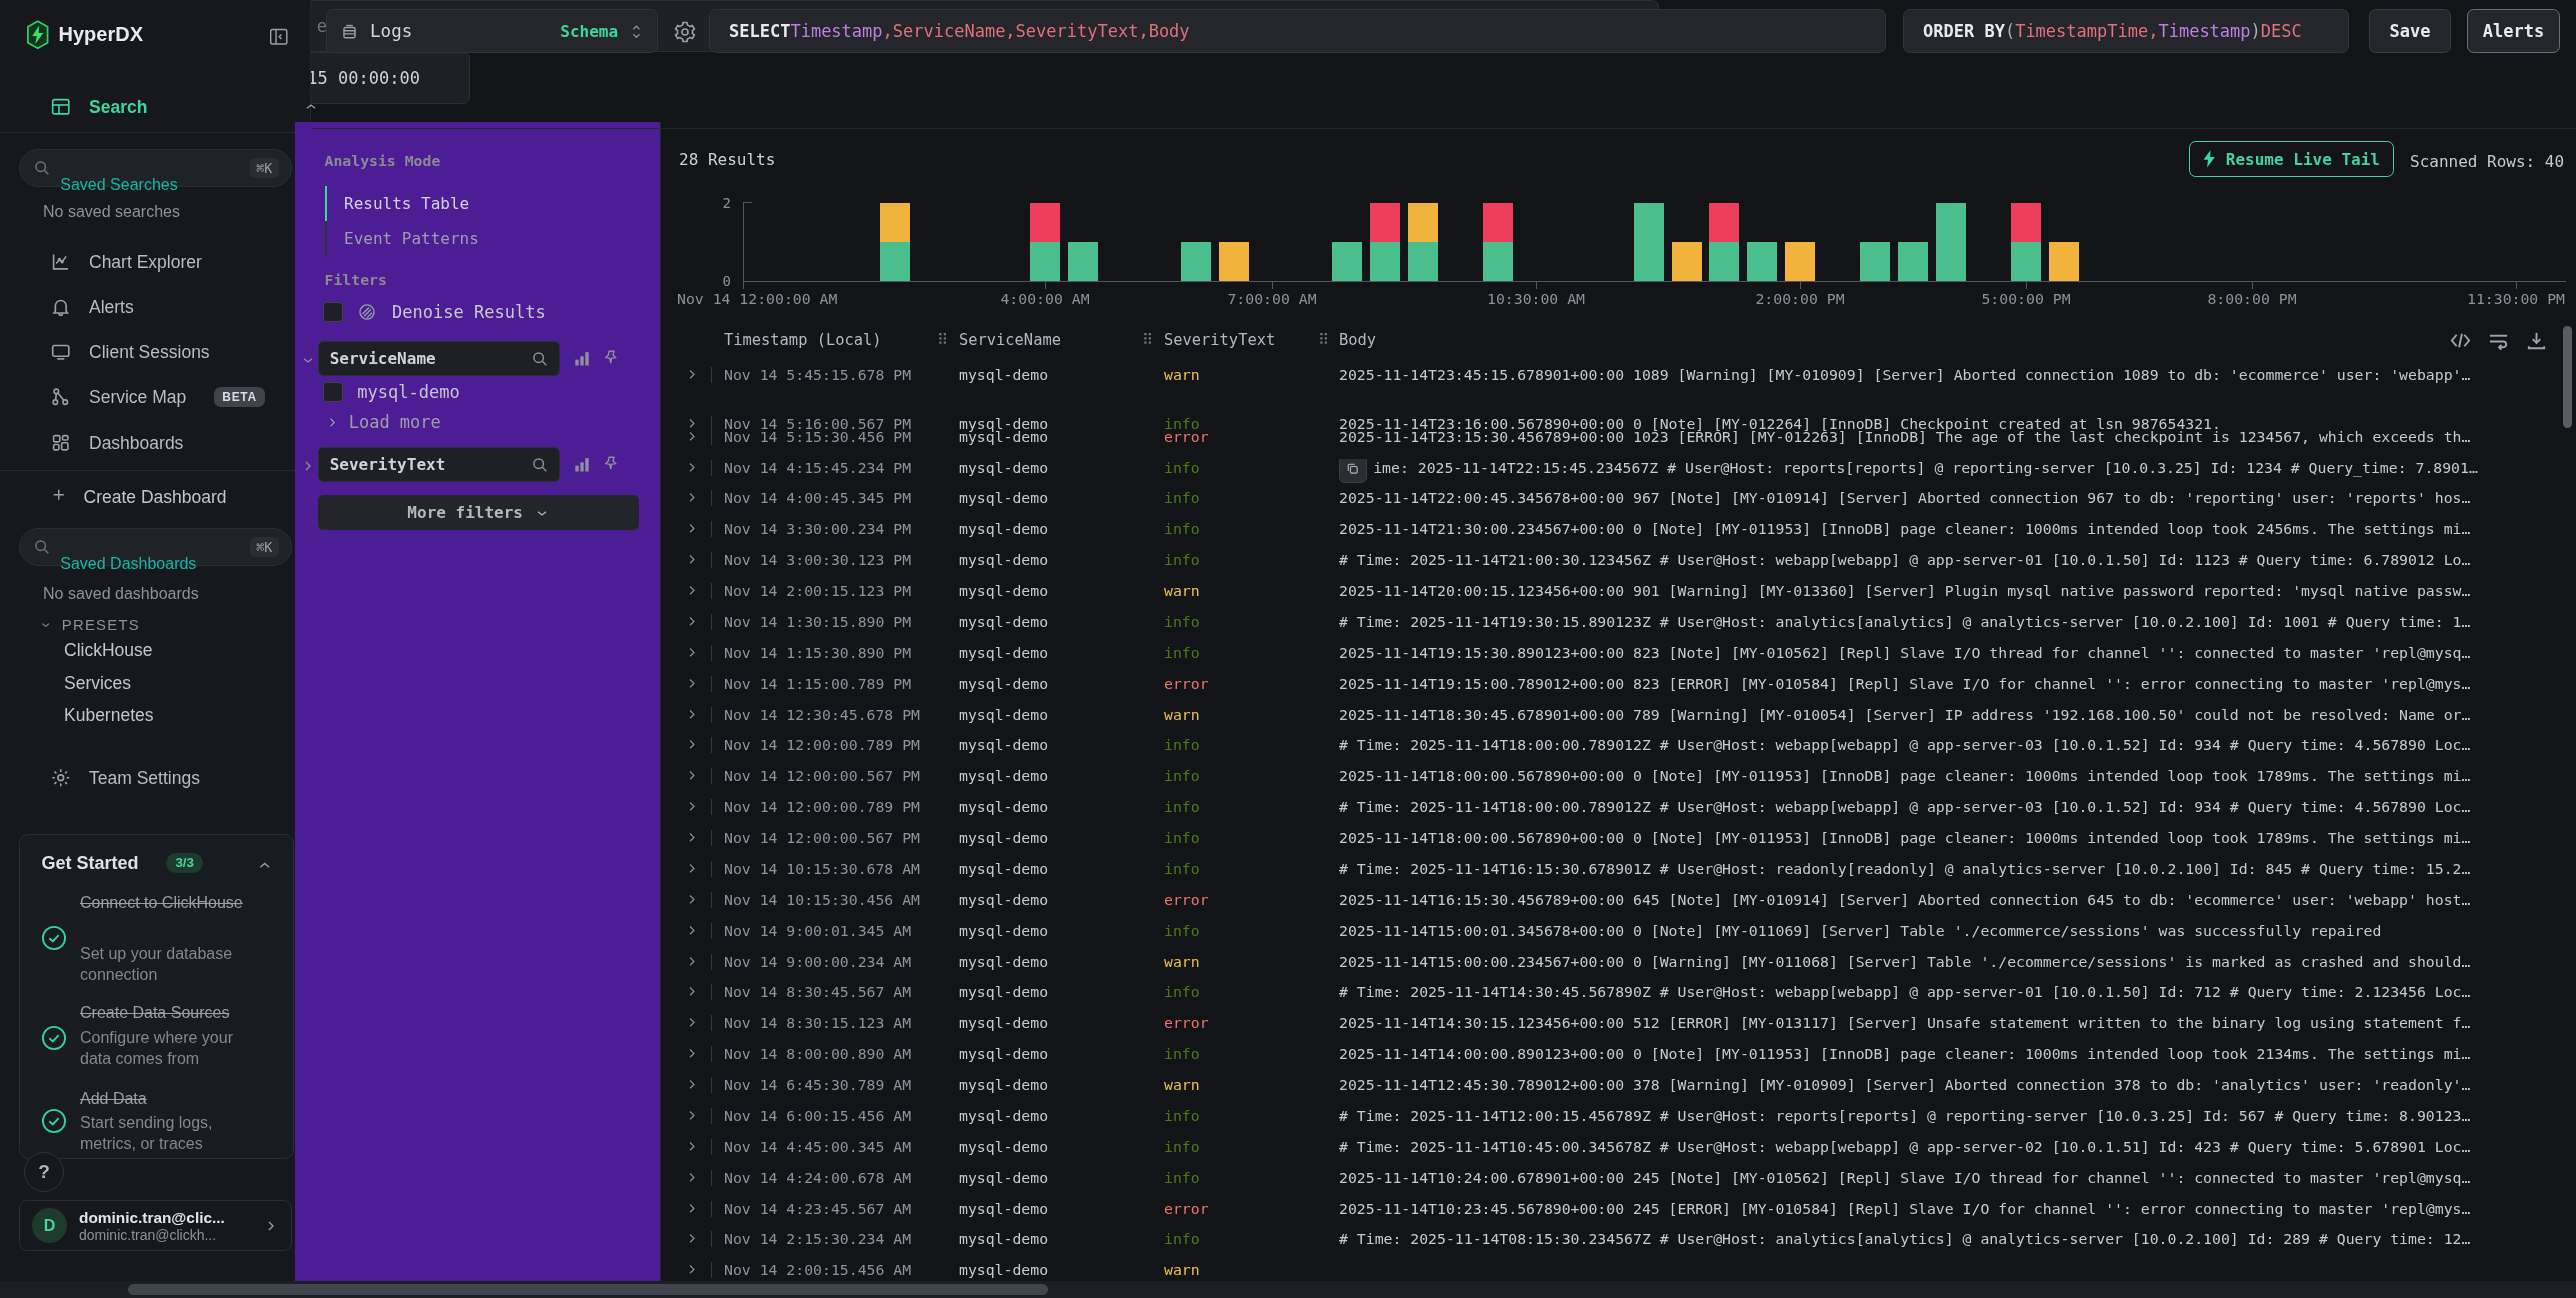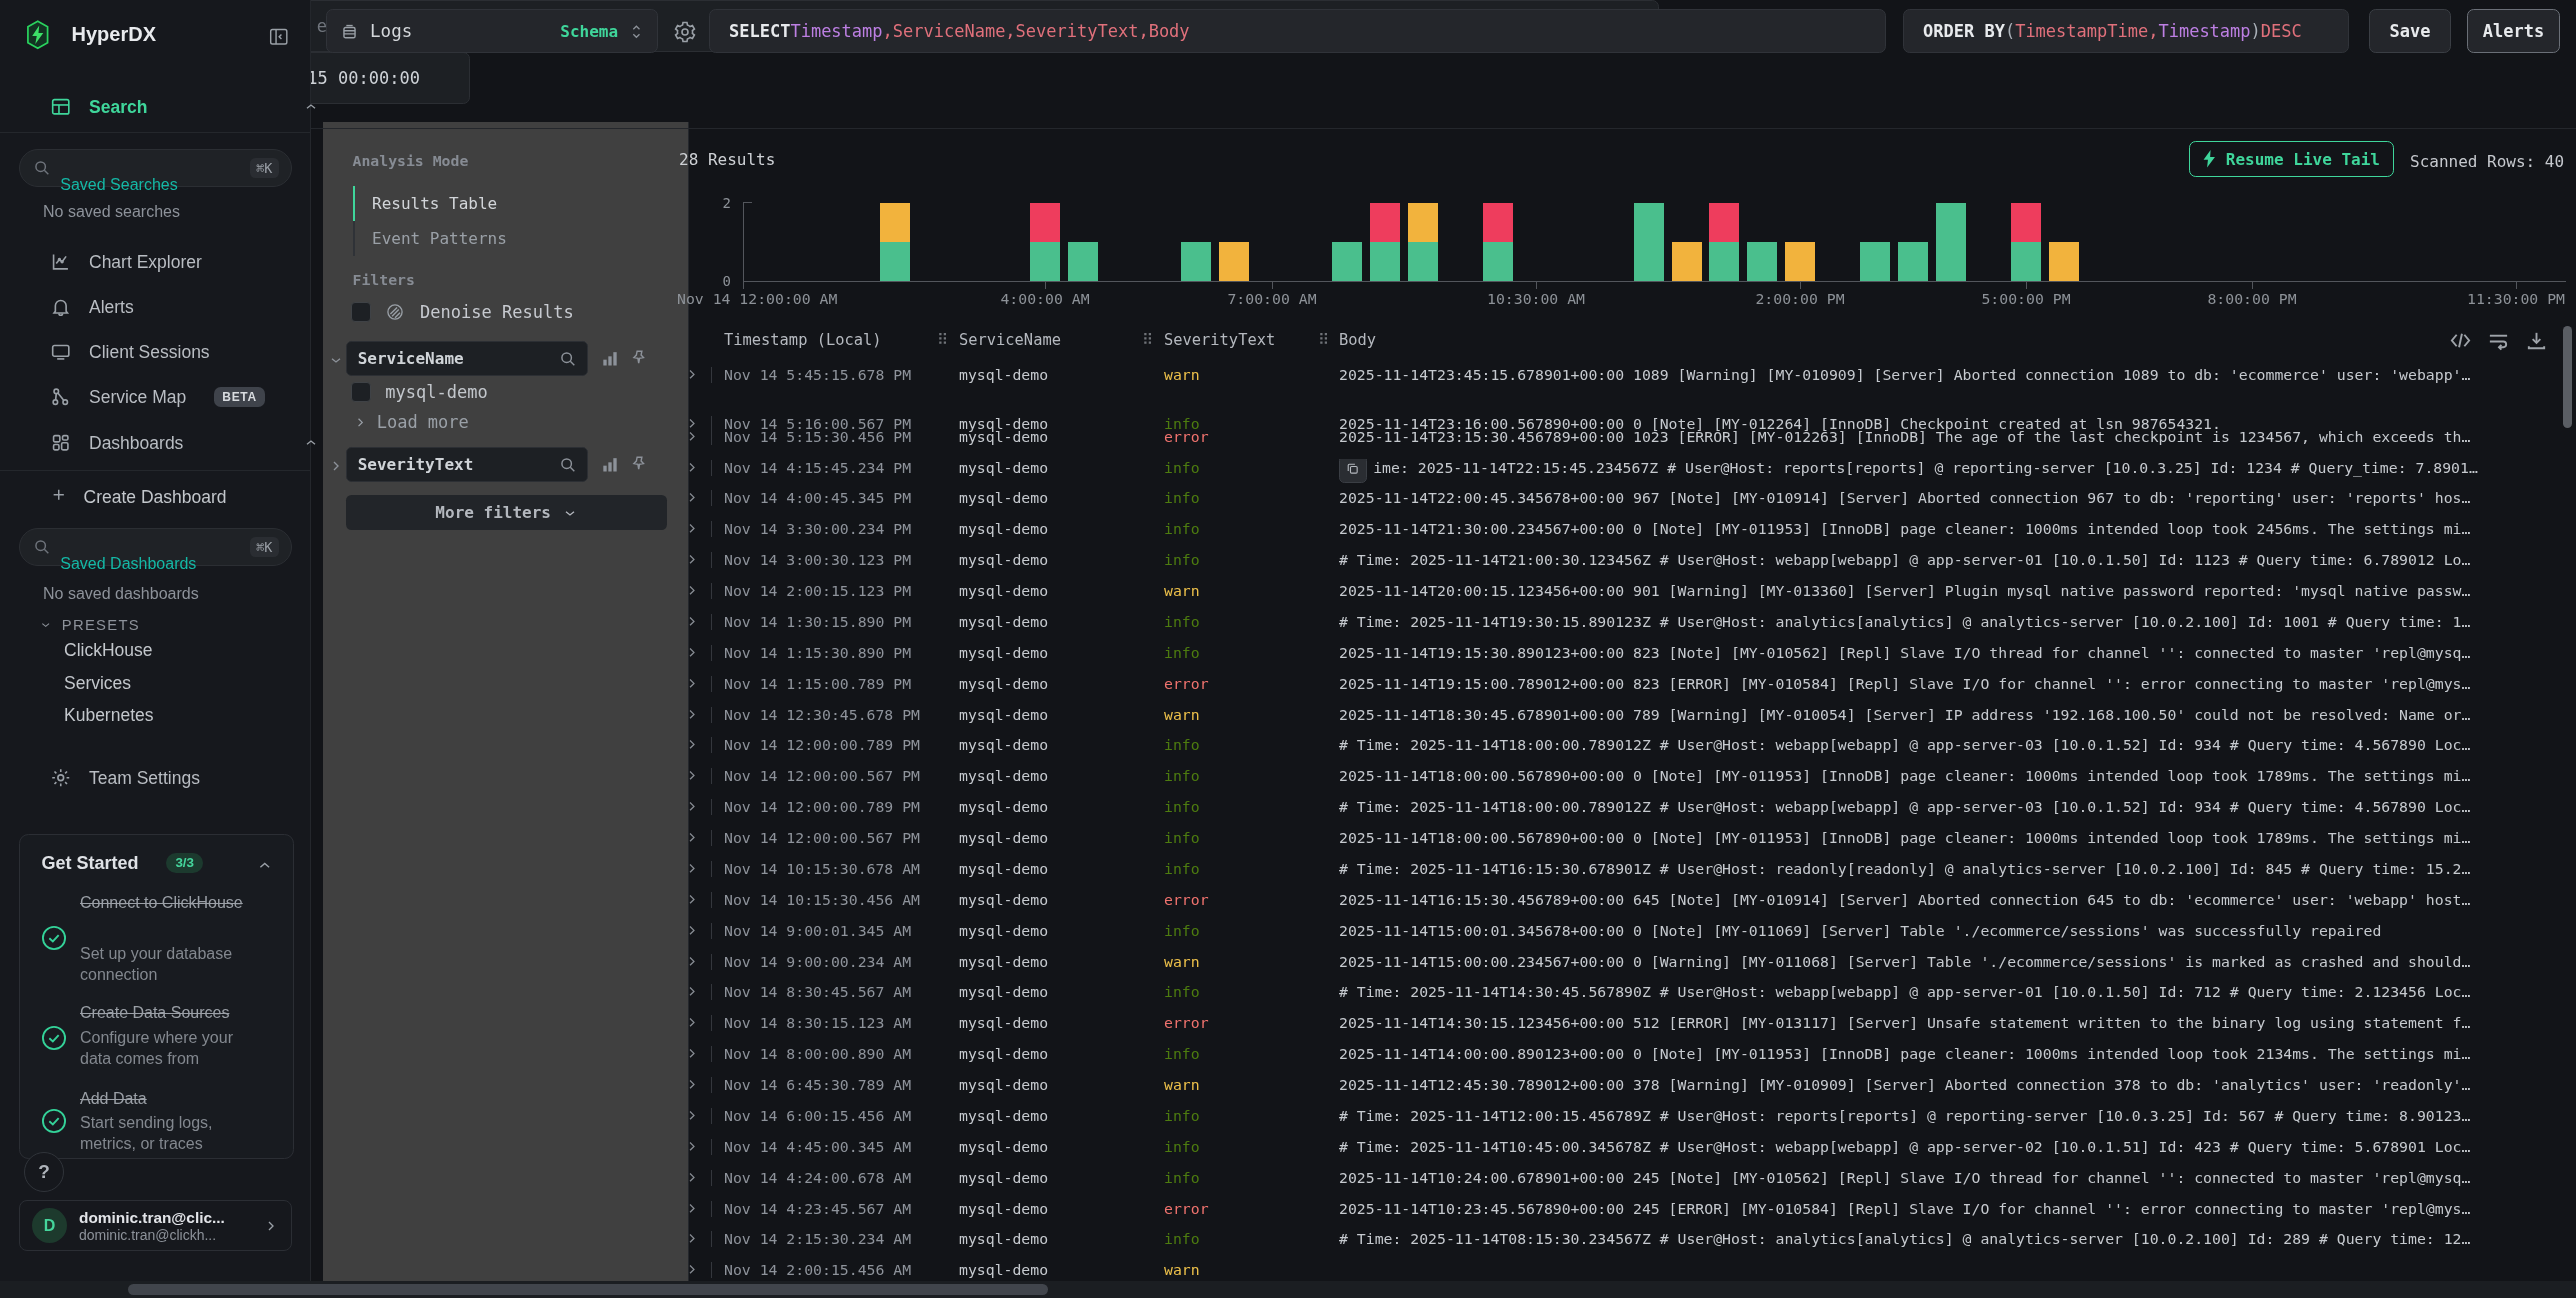--- a/index.html
+++ b/index.html
@@ -27,21 +27,21 @@
   .gs-item-title{position:absolute;left:60px;width:178px;font-size:16px;font-weight:normal;color:#9ba0a7;text-decoration:line-through;line-height:1.25;}
   .gs-item-desc{position:absolute;left:60px;width:175px;font-size:16px;color:#83888f;line-height:1.3;}
   #help-circle{position:absolute;left:24px;top:1152px;width:38px;height:38px;border:0.7px solid #30343a;border-radius:50%;display:flex;align-items:center;justify-content:center;font-size:19px;font-weight:bold;color:#aeb3ba;background:#16181d;}
   #user-card{position:absolute;left:19px;top:1200px;width:273px;height:51px;border:0.7px solid #2b2e34;border-radius:8px;display:flex;align-items:center;padding:0 12px;box-sizing:border-box;gap:12px;background:#16181d;}
   #avatar{width:35px;height:35px;border-radius:50%;background:#1d3a2d;color:#45d69c;display:flex;align-items:center;justify-content:center;font-weight:bold;font-size:16px;flex:0 0 auto;}
   .ucol{flex:1;min-width:0;}
   .uname{font-size:15.4px;font-weight:bold;color:#e2e4e8;white-space:nowrap;}
   .uemail{font-size:14px;color:#8d929a;white-space:nowrap;}
 
   
-  #fpanel{position:absolute;left:323px;top:122px;width:366px;height:1176px;background:#404040;border-right:0.7px solid #24272c;box-sizing:border-box;}
+  #fpanel{position:absolute;left:295px;top:122px;width:366px;height:1176px;background:#4c1d95;border-right:0.7px solid #24272c;box-sizing:border-box;}
   .ptitle{position:absolute;left:29.5px;font-size:14.8px;font-weight:bold;color:#878c94;font-family:"DejaVu Sans Mono",monospace;}
   .tabrail{position:absolute;left:29.5px;top:64px;width:221px;}
   .ptab{border-left:2px solid #2f3237;padding:8px 0 8px 17.5px;font-size:16px;color:#9aa0a7;font-family:"DejaVu Sans Mono",monospace;cursor:pointer;}
   .ptab.active{border-left-color:#3fd69b;color:#d2d5d9;}
   .checkbox{width:17.5px;height:17.5px;border:1.3px solid #3f4246;border-radius:4px;background:#1d2024;flex:0 0 auto;}
   .fgroup-box{position:absolute;left:23px;width:242px;height:35px;background:#1d2024;border:0.7px solid #2c2f34;border-radius:5.4px;display:flex;align-items:center;padding:0 10.7px;box-sizing:border-box;}
   .fgroup-box .fgname{flex:1;font-size:16px;font-weight:bold;color:#d0d4d8;font-family:"DejaVu Sans Mono",monospace;}
   .sideicon{color:#8d929a;}
   .morefilters{position:absolute;left:23px;width:321px;height:35px;background:#222529;border-radius:5.4px;display:flex;align-items:center;justify-content:center;gap:10.7px;font-size:16px;font-weight:bold;color:#b4b8be;font-family:"DejaVu Sans Mono",monospace;cursor:pointer;}
 
@@ -101,21 +101,21 @@
   #hscroll-track{position:absolute;left:0;top:1281px;width:2576px;height:17.5px;background:#1b1e22;}
   #hscroll-thumb{position:absolute;left:128px;top:1284px;width:920px;height:10.7px;background:#41454c;border-radius:5.4px;}
 </style>
 </head>
 <body>
 
 <div id="app">
 
   <div id="sidebar">
 
-    <div class="abs flex" style="left:23px;top:20px;gap:19px;">
+    <div class="abs flex" style="left:23px;top:20px;gap:6px;">
       <span>
         <svg width="29.5" height="29.5" viewBox="0 0 24 24">
             <path d="M12 1l8 4.5v13L12 23l-8-4.5v-13z" fill="#123322" stroke="#2ad35e" stroke-width="1.4"></path>
             <polygon points="13.2,4.5 7.5,13 11.2,13 10,19.5 16.5,10.5 12.6,10.5" fill="#3ce068"></polygon>
           </svg>
       </span>
       <span style="font-size:20px;font-weight:bold;color:#e8eaed;">HyperDX</span>
     </div>
     <span class="abs" style="left:268px;top:25.5px;color:#9aa0a7;">
       <svg width="21.5" height="21.5" viewBox="0 0 24 24" fill="none" stroke="currentColor" stroke-width="1.6">

